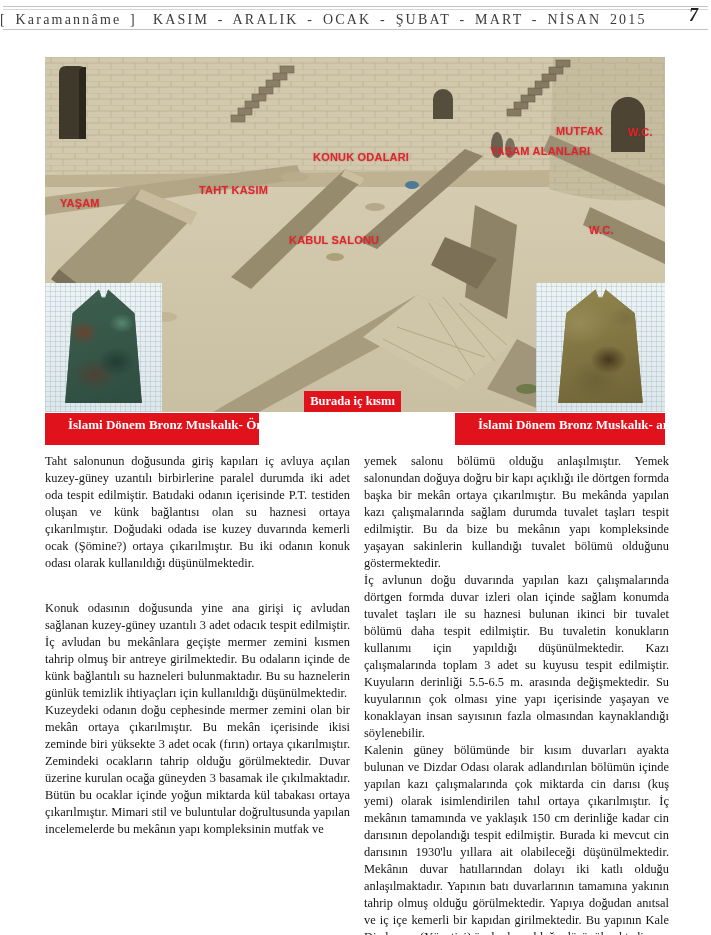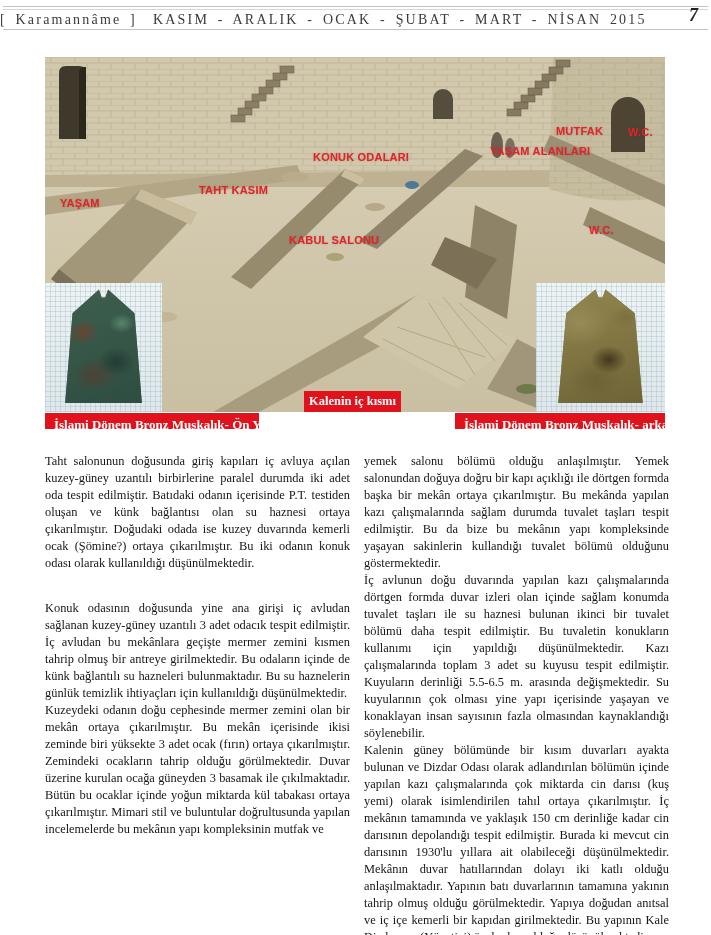--- a/index.html
+++ b/index.html
@@ -58,22 +58,22 @@
       radial-gradient(40px 30px at 30% 30%, rgba(154,143,92,.8), transparent 75%),
       radial-gradient(22px 16px at 75% 25%, rgba(120,110,64,.8), transparent 70%),
       radial-gradient(34px 26px at 45% 80%, rgba(104,94,52,.7), transparent 75%),
       linear-gradient(165deg,#93874f,#6e6336),#847846;
   }
   .photo-tag{
     position:absolute;left:259px;top:334px;width:97px;height:21px;
     color:#fff;font-weight:bold;font-size:12.5px;text-align:center;line-height:21px;
   }
   .caption-bar{
-    position:absolute;top:356px;height:16px;color:#fff;font-weight:bold;
-    font-size:13px;line-height:24px;padding-left:9px;box-sizing:border-box;white-space:nowrap;
+    position:absolute;top:356px;height:32px;color:#fff;font-weight:bold;
+    font-size:13px;line-height:24px;padding-left:23px;box-sizing:border-box;white-space:nowrap;
   }
   .caption-bar.left{left:0;width:214px;}
   .caption-bar.right{left:410px;width:210px;}
 
   
   .columns{
     position:absolute;left:45px;top:453px;width:624px;display:flex;gap:14px;
   }
   .col{
     width:305px;text-align:justify;font-size:12.4px;line-height:17px;color:#151515;
@@ -181,21 +181,21 @@
     <span class="site-label" style="left:244px;top:177px;">KABUL SALONU</span>
     <span class="site-label" style="left:544px;top:167px;">W.C.</span>
 
     <div class="inset left">
       <div class="amulet front"></div>
     </div>
     <div class="inset right">
       <div class="amulet back"></div>
     </div>
 
-    <div class="photo-tag" style="background:#e0121c;">Kalenin iç kısmı</div>
+    <div class="photo-tag" style="background:#e0121c;">Burada iç kısmı</div>
   </div>
 
   <div class="caption-bar left" style="background:#e0121c;">İslami Dönem Bronz Muskalık- Ön  Yüz</div>
   <div class="caption-bar right" style="background:#e0121c;">İslami Dönem Bronz Muskalık- arka Yüz</div>
 </div>
 
 <div class="columns">
   <div class="col">
     <p>Taht salonunun doğusunda giriş kapıları iç avluya açılan kuzey-güney uzantılı birbirlerine paralel durumda iki adet oda tespit edilmiştir. Batıdaki odanın içerisinde P.T. testiden oluşan ve künk bağlantısı olan su haznesi ortaya çıkarılmıştır. Doğudaki odada ise kuzey duvarında kemerli ocak (Şömine?) ortaya çıkarılmıştır. Bu iki odanın konuk odası olarak kullanıldığı düşünülmektedir.</p>
     <p class="space-before">Konuk odasının doğusunda yine ana girişi iç avludan sağlanan kuzey-güney uzantılı 3 adet odacık tespit edilmiştir. İç avludan bu mekânlara geçişte mermer zemini kısmen tahrip olmuş bir antreye girilmektedir. Bu odaların içinde de künk bağlantılı su hazneleri bulunmaktadır. Bu su haznelerin günlük temizlik ihtiyaçları için kullanıldığı düşünülmektedir.</p>

